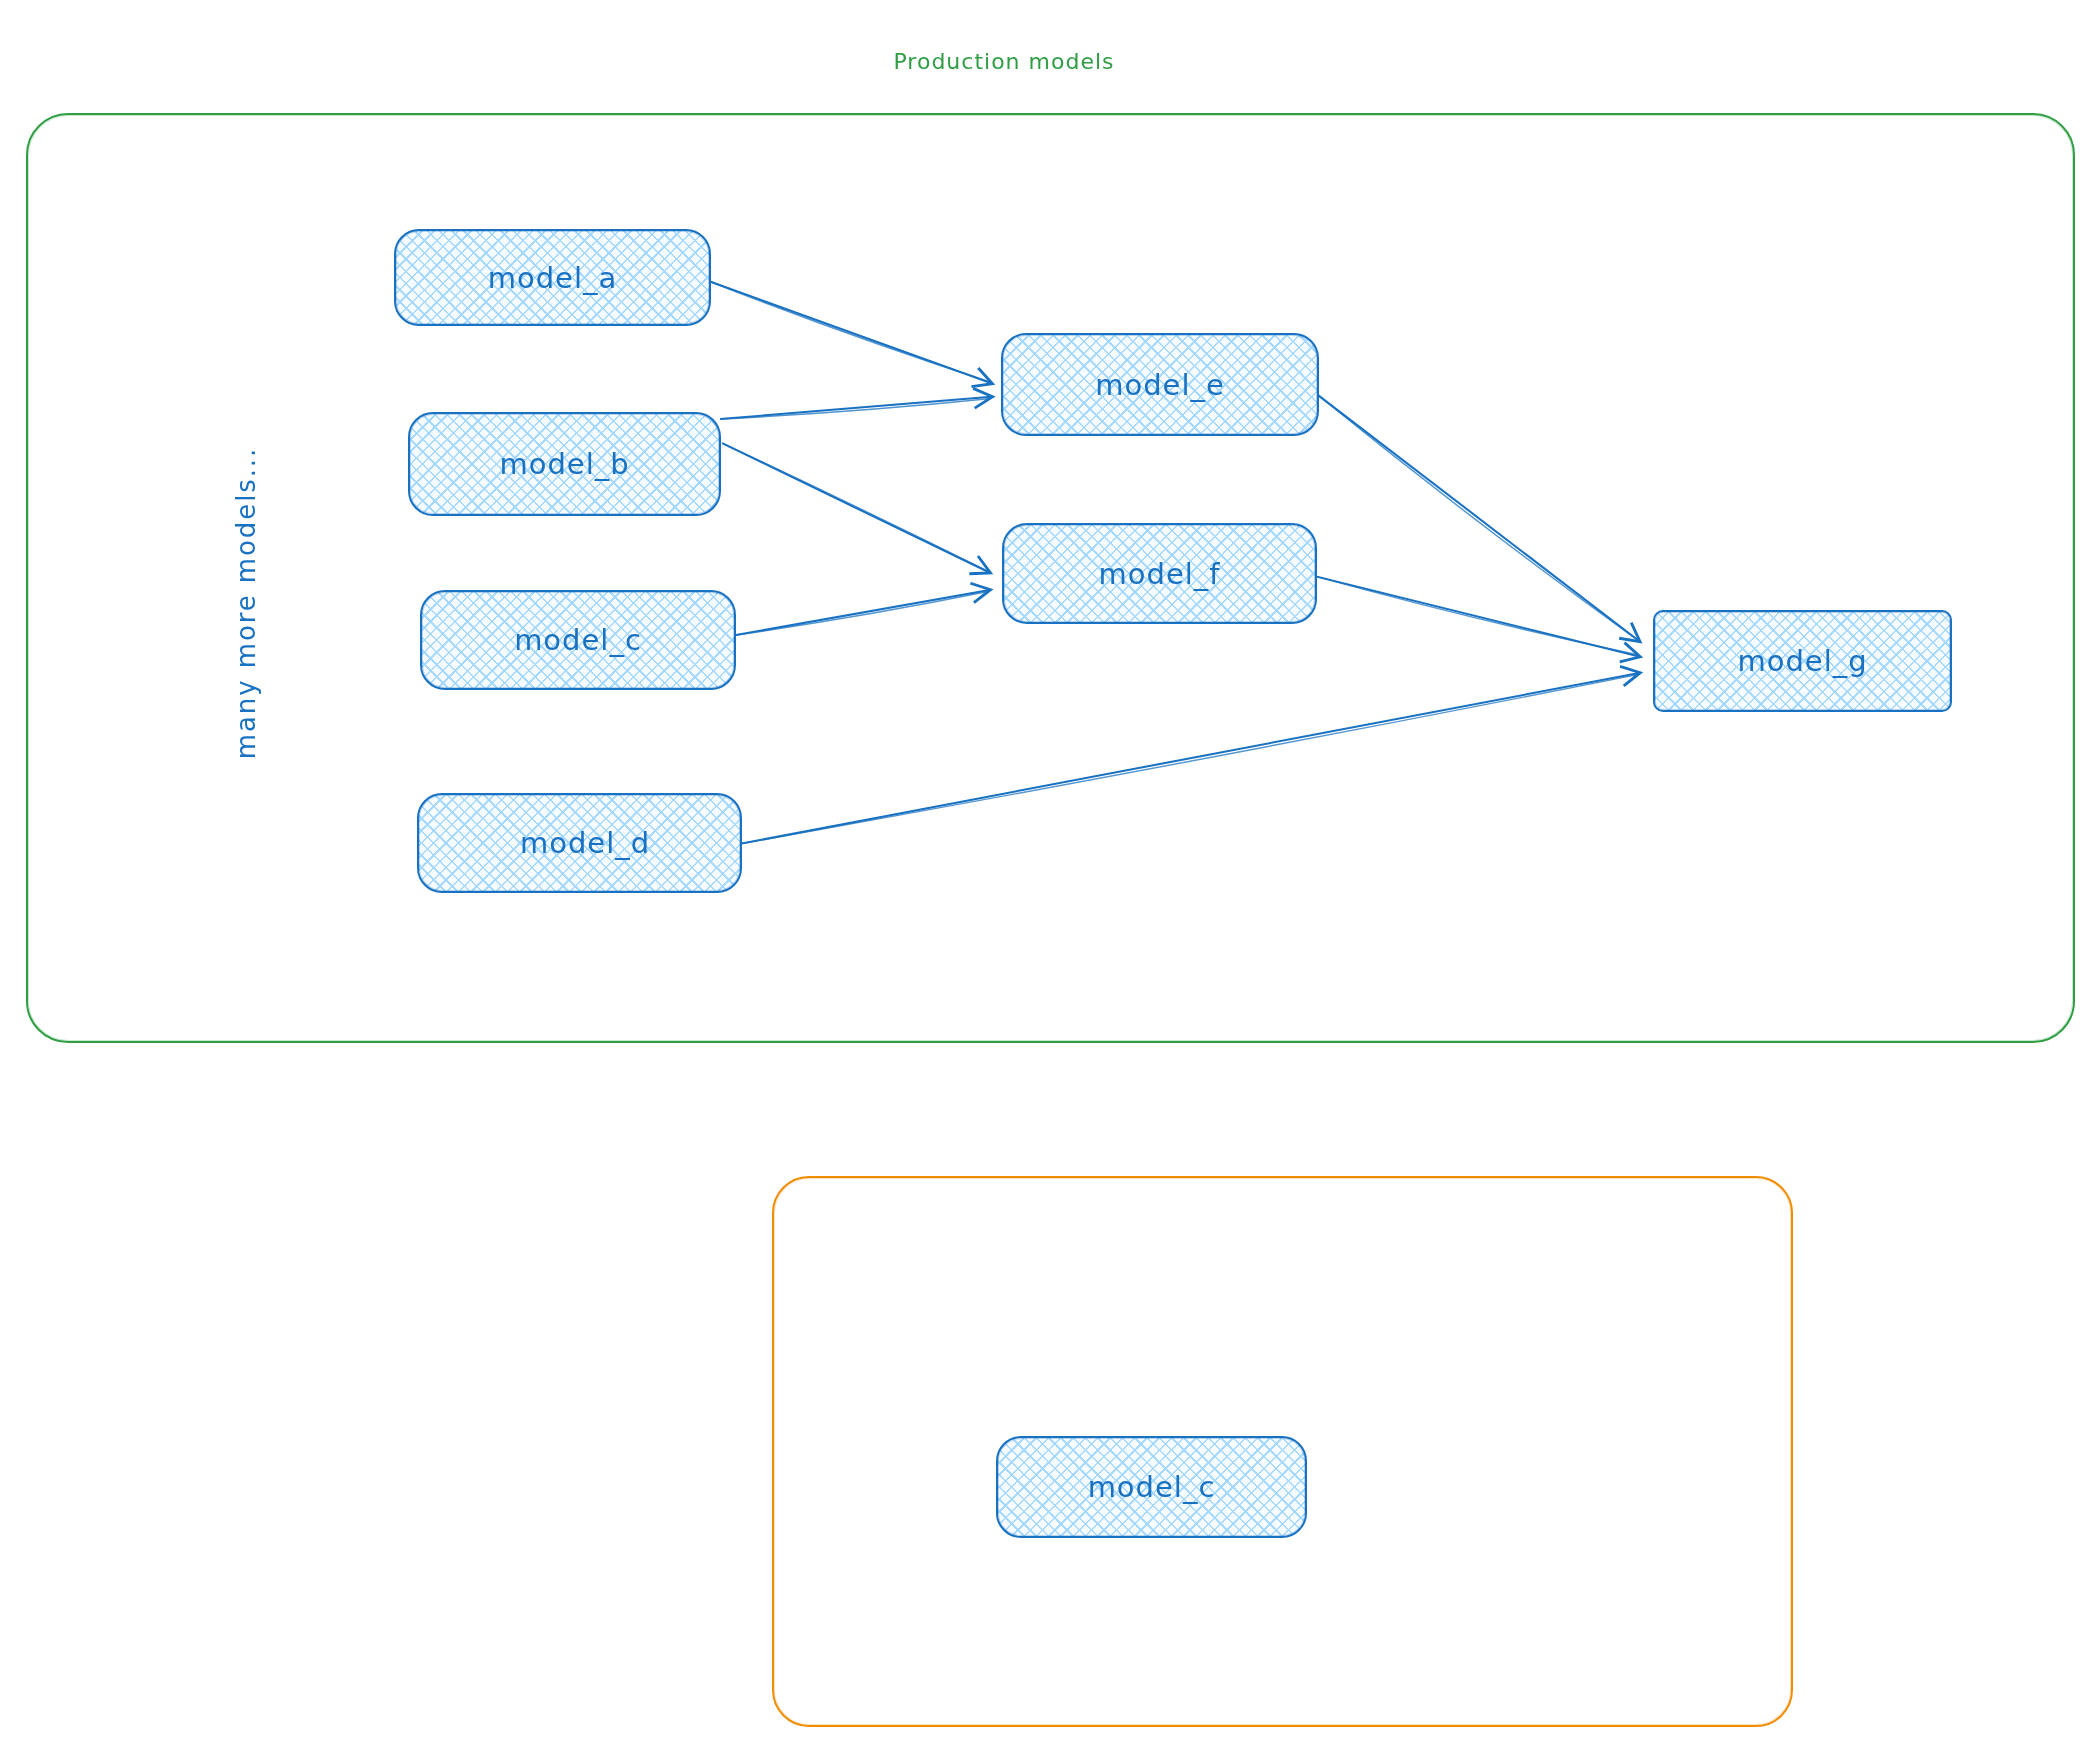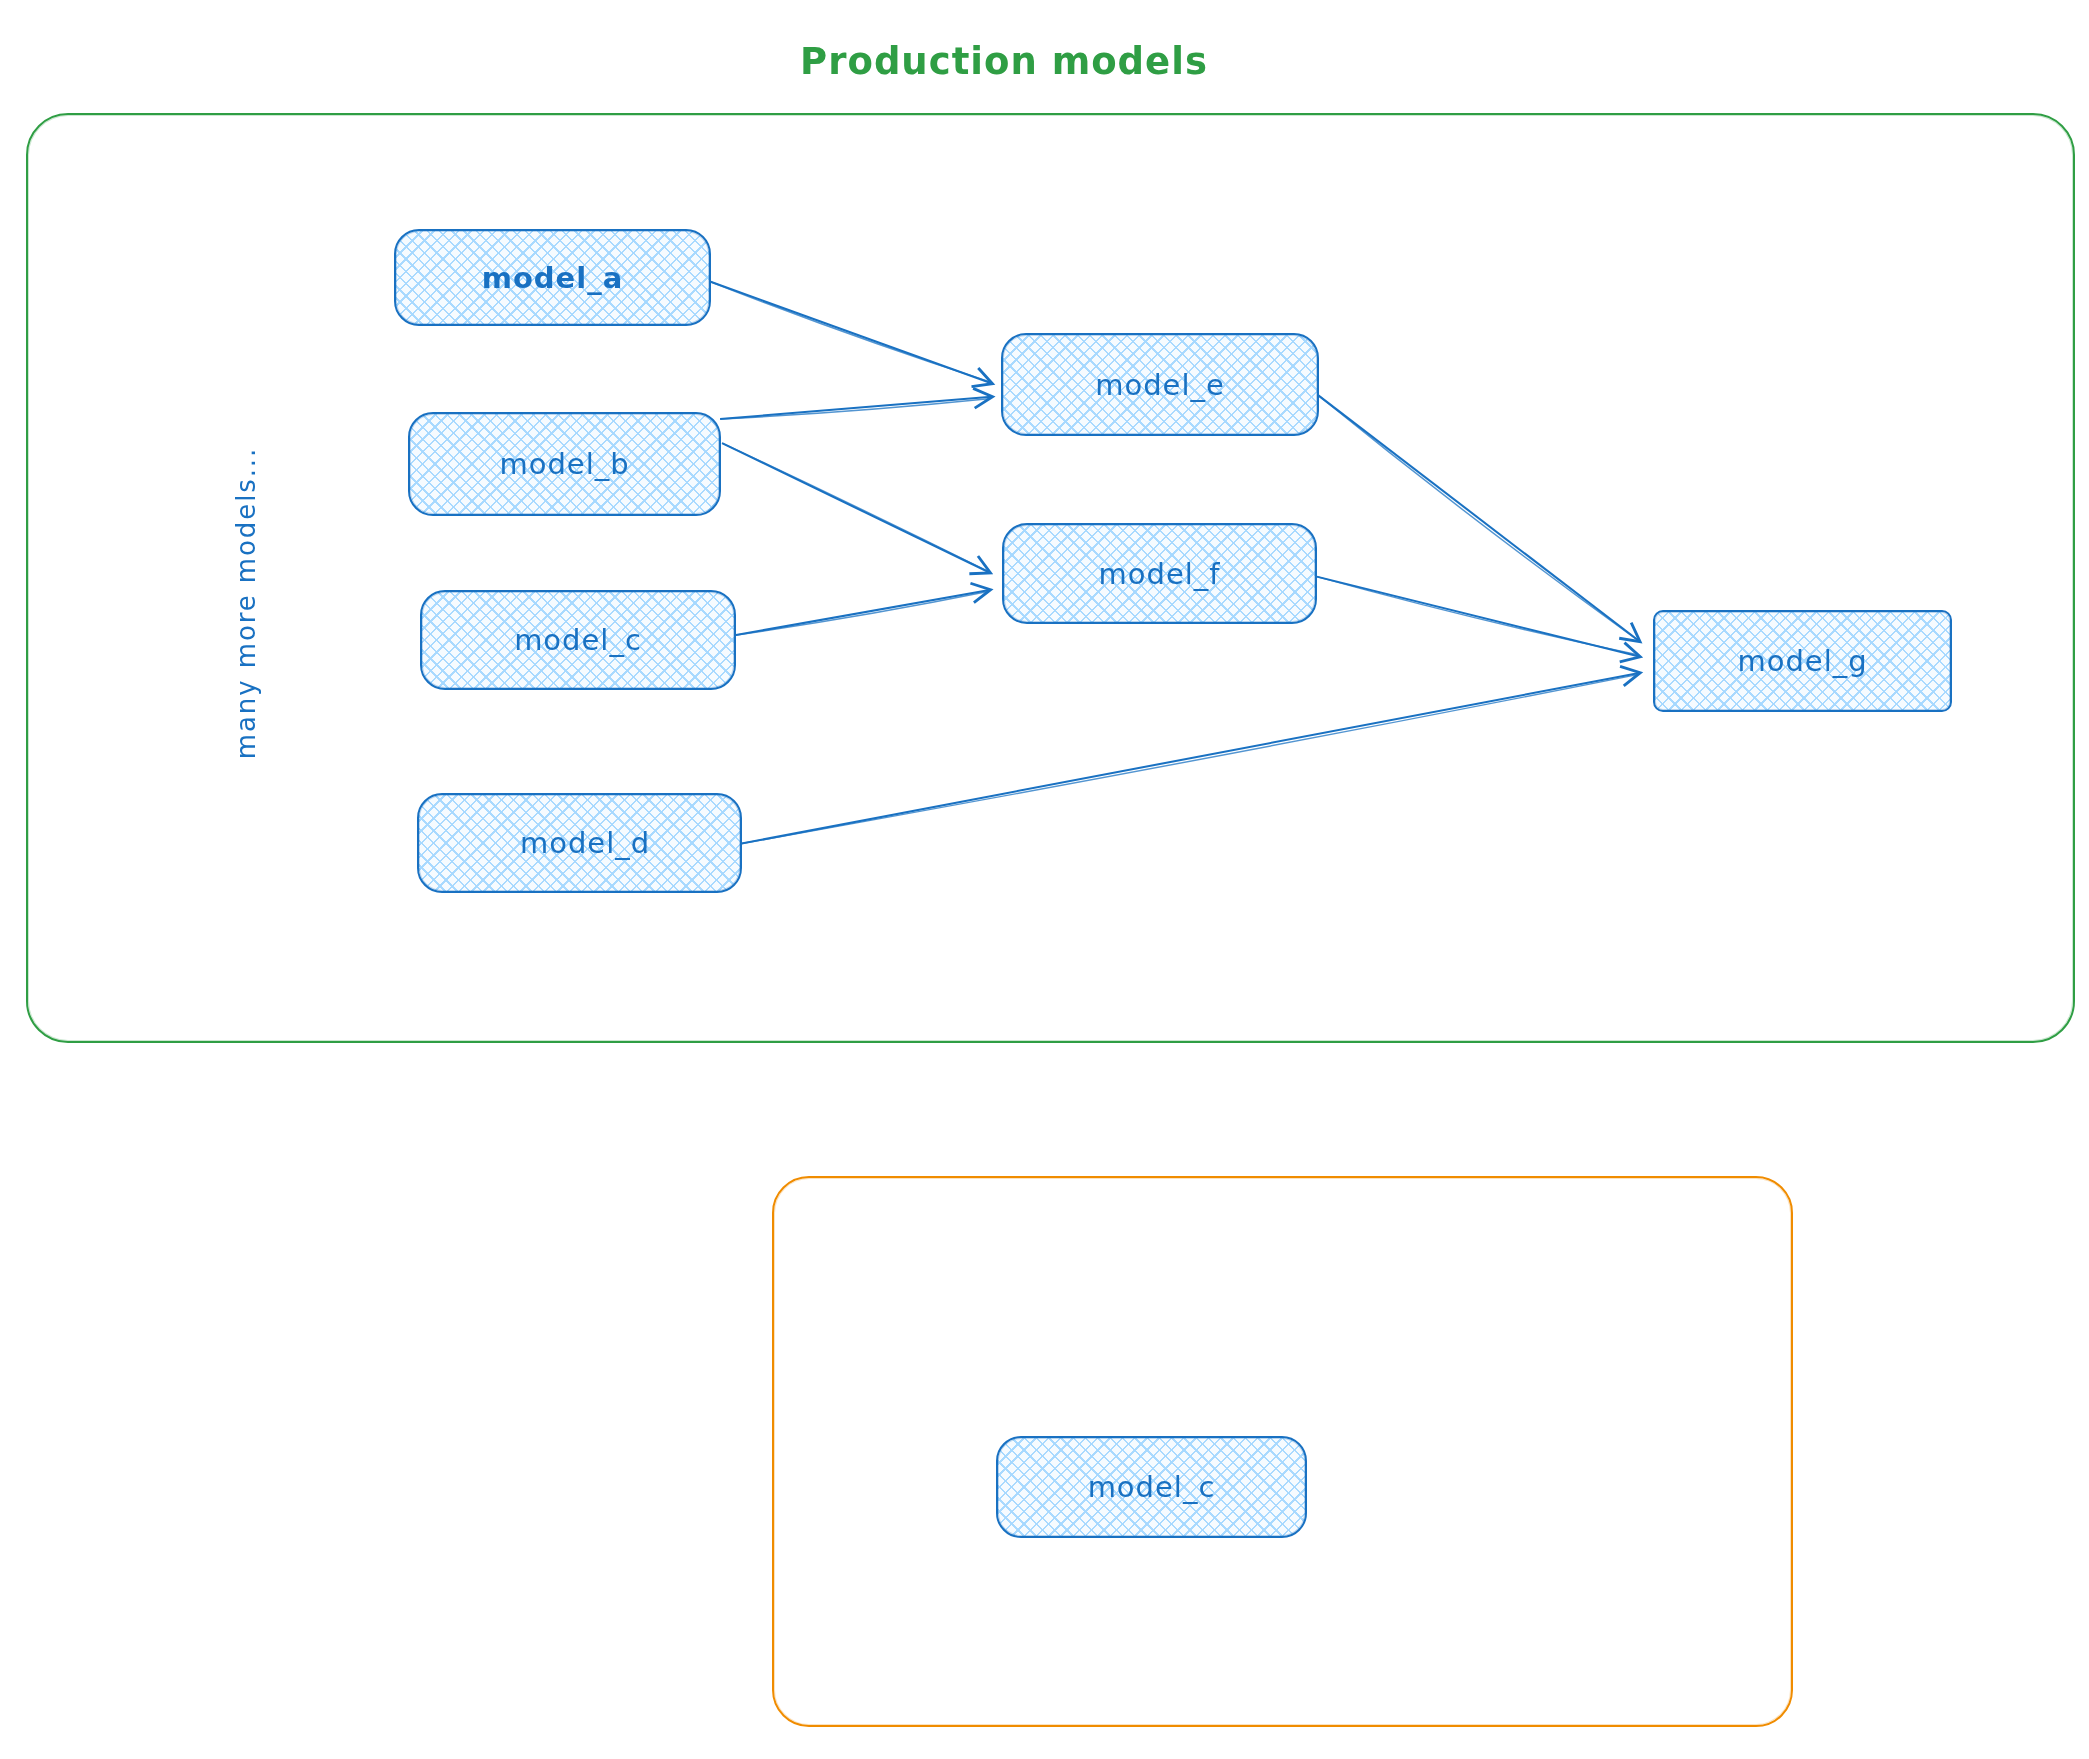--- a/index.html
+++ b/index.html
@@ -19,22 +19,22 @@
     border:2.3px solid #2f9e44;
     box-shadow: inset 0 0 0 1px rgba(47,158,68,.25);
   }
   .container-box.orange{
     border:2.1px solid #f08c00;
     box-shadow: inset 0 0 0 1px rgba(240,140,0,.25);
   }
   .zone-title{
     position:absolute;
     transform:translate(-50%,-50%);
-    font-size:37px;
-    font-weight:700;
+    font-size:22px;
+    font-weight:400;
     letter-spacing:1px;
     white-space:nowrap;
   }
   .zone-title.green{color:#2f9e44;}
   .zone-title.orange{color:#f08c00;}
   .node{
     position:absolute;
     border:2.3px solid #1971c2;
     border-radius:25px;
     box-shadow: inset 0 0 0 1px rgba(25,113,194,.28);
@@ -113,21 +113,21 @@
     </g>
 
     <g>
       <path class="edge-echo" d="M756 876 Q1227 792 1695 699"></path>
       <path class="edge-main" d="M756 876 L1698 697" marker-end="url(#arrowhead)"></path>
     </g>
   </svg>
 
   <div class="side-note" style="left:246px;top:603px;">many more models...</div>
 
-  <div class="node" style="left:394px;top:229px;width:313px;height:93px;font-weight:bold;">
+  <div class="node" style="left:394px;top:229px;width:313px;height:93px;">
     <span>model_a</span>
   </div>
 
   <div class="node" style="left:408px;top:412px;width:309px;height:100px;">
     <span>model_b</span>
   </div>
 
   <div class="node" style="left:420px;top:590px;width:312px;height:96px;">
     <span>model_c</span>
   </div>

